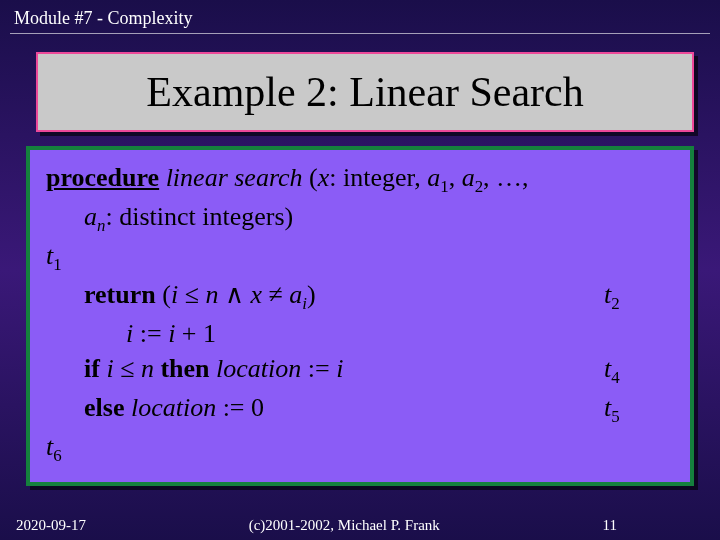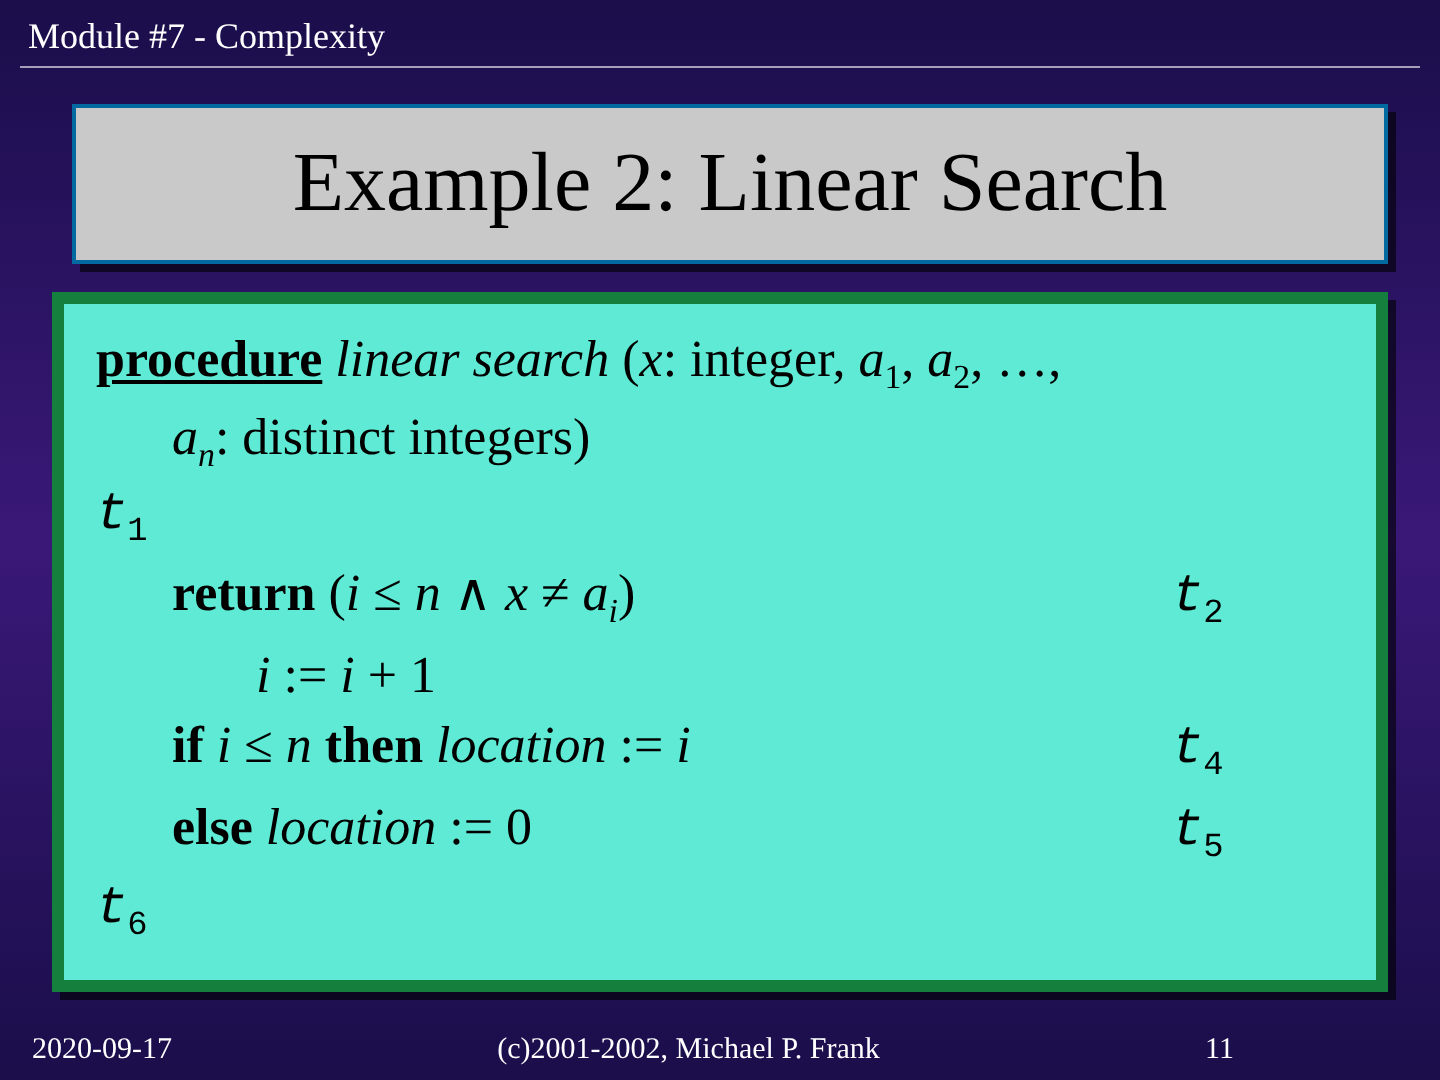--- a/index.html
+++ b/index.html
@@ -18,51 +18,51 @@
     font-size: 18px;
     padding: 8px 4px 4px 14px;
     font-family: "Times New Roman", serif;
   }
   .header-underline {
     border-bottom: 1px solid rgba(255,255,255,0.6);
     margin: 0 10px 18px 10px;
   }
   .title-box {
     margin: 0 26px 14px 36px;
-    border: 2px solid #0369a1;
+    border: 2px solid #ec4899;
     background: #c9c9c9;
     box-shadow: 4px 4px 0 rgba(0,0,0,0.6);
     text-align: center;
     padding: 14px 8px;
   }
   .title-text {
     font-size: 42px;
     font-family: "Times New Roman", serif;
   }
   .body-box {
     margin: 0 26px;
-    border: 6px solid #15803d;
-    background: #5eead4;
+    border: 4px solid #15803d;
+    background: #8b5cf6;
     box-shadow: 4px 4px 0 rgba(0,0,0,0.6);
-    padding: 10px 32px 14px 16px;
+    padding: 10px 16px 14px 16px;
     font-size: 26px;
     line-height: 1.35;
   }
   .i { font-style: italic; }
   .b { font-weight: bold; }
   .u { text-decoration: underline; }
   .sub { font-size: 0.65em; vertical-align: sub; font-style: italic; }
   .subn { font-size: 0.65em; vertical-align: sub; }
   .row {
     display: flex;
     justify-content: space-between;
     align-items: baseline;
   }
   .left { flex: 1; }
-  .right { width: 70px; text-align: left; font-family: Liberation Mono, monospace; }
+  .right { width: 70px; text-align: left; }
   .indent1 { padding-left: 38px; }
   .indent2 { padding-left: 80px; }
   .footer {
     position: absolute;
     bottom: 6px;
     left: 0;
     width: 633px;
     display: flex;
     justify-content: space-between;
     color: #fff;

